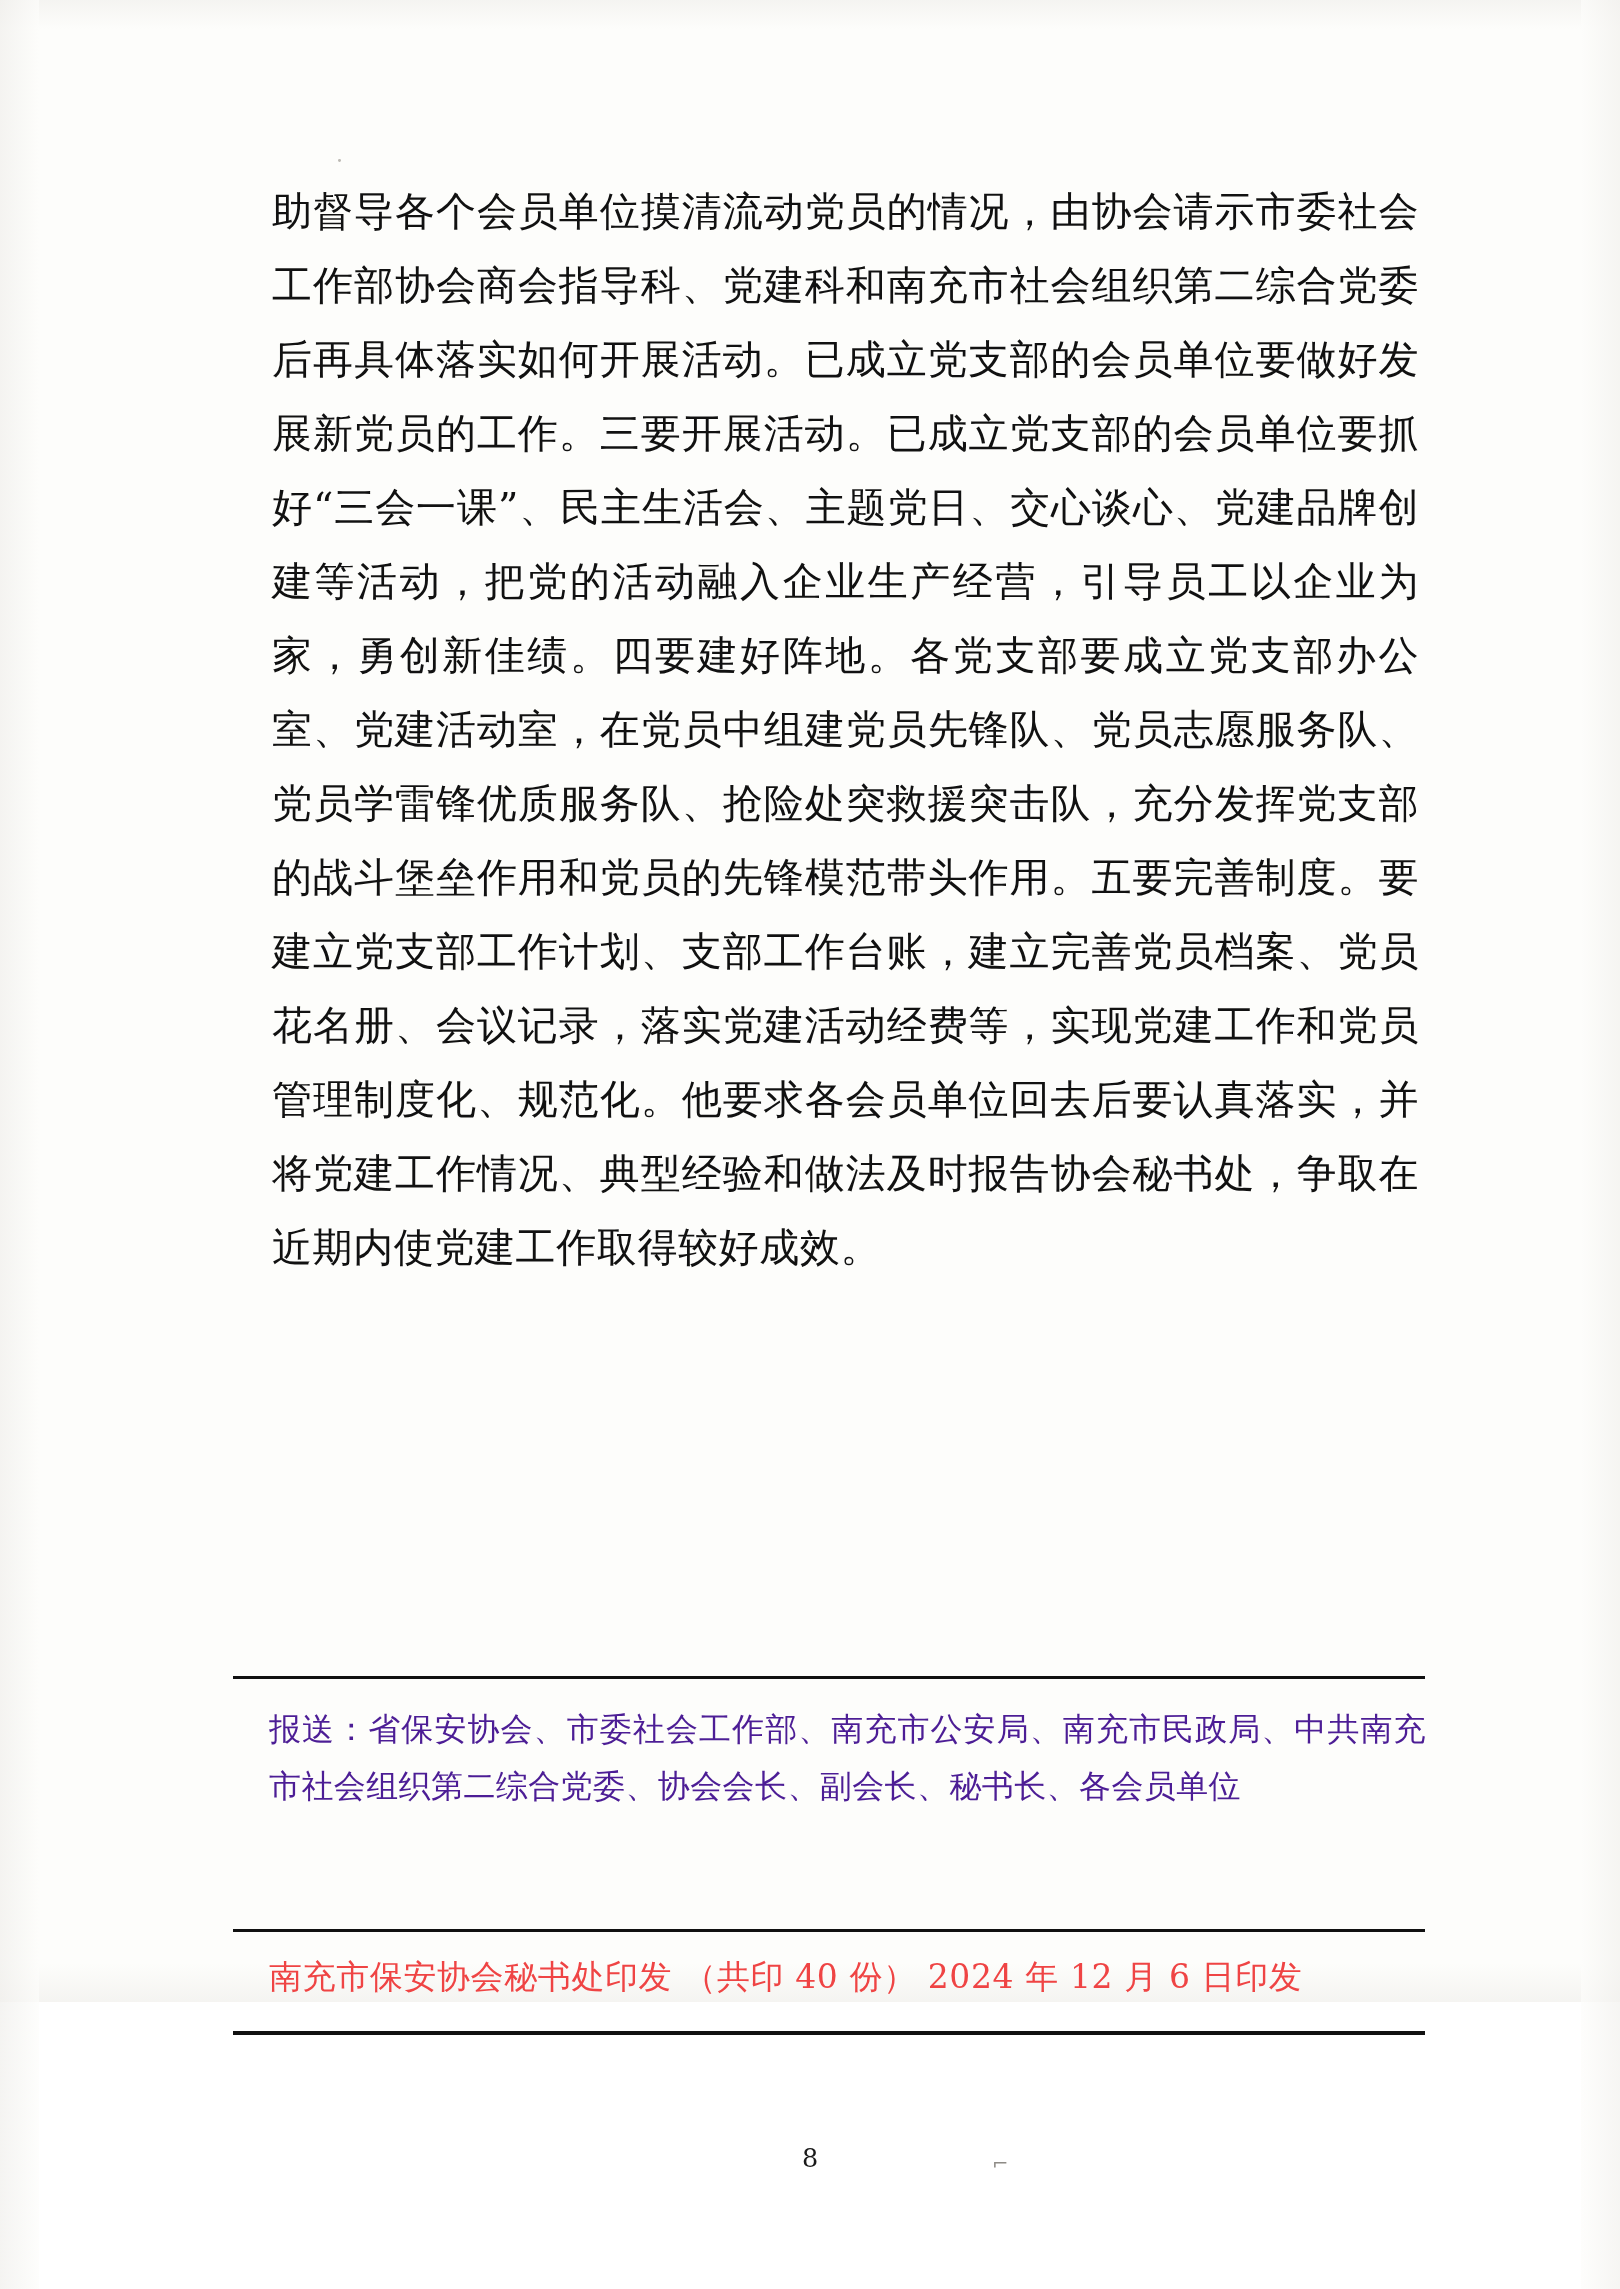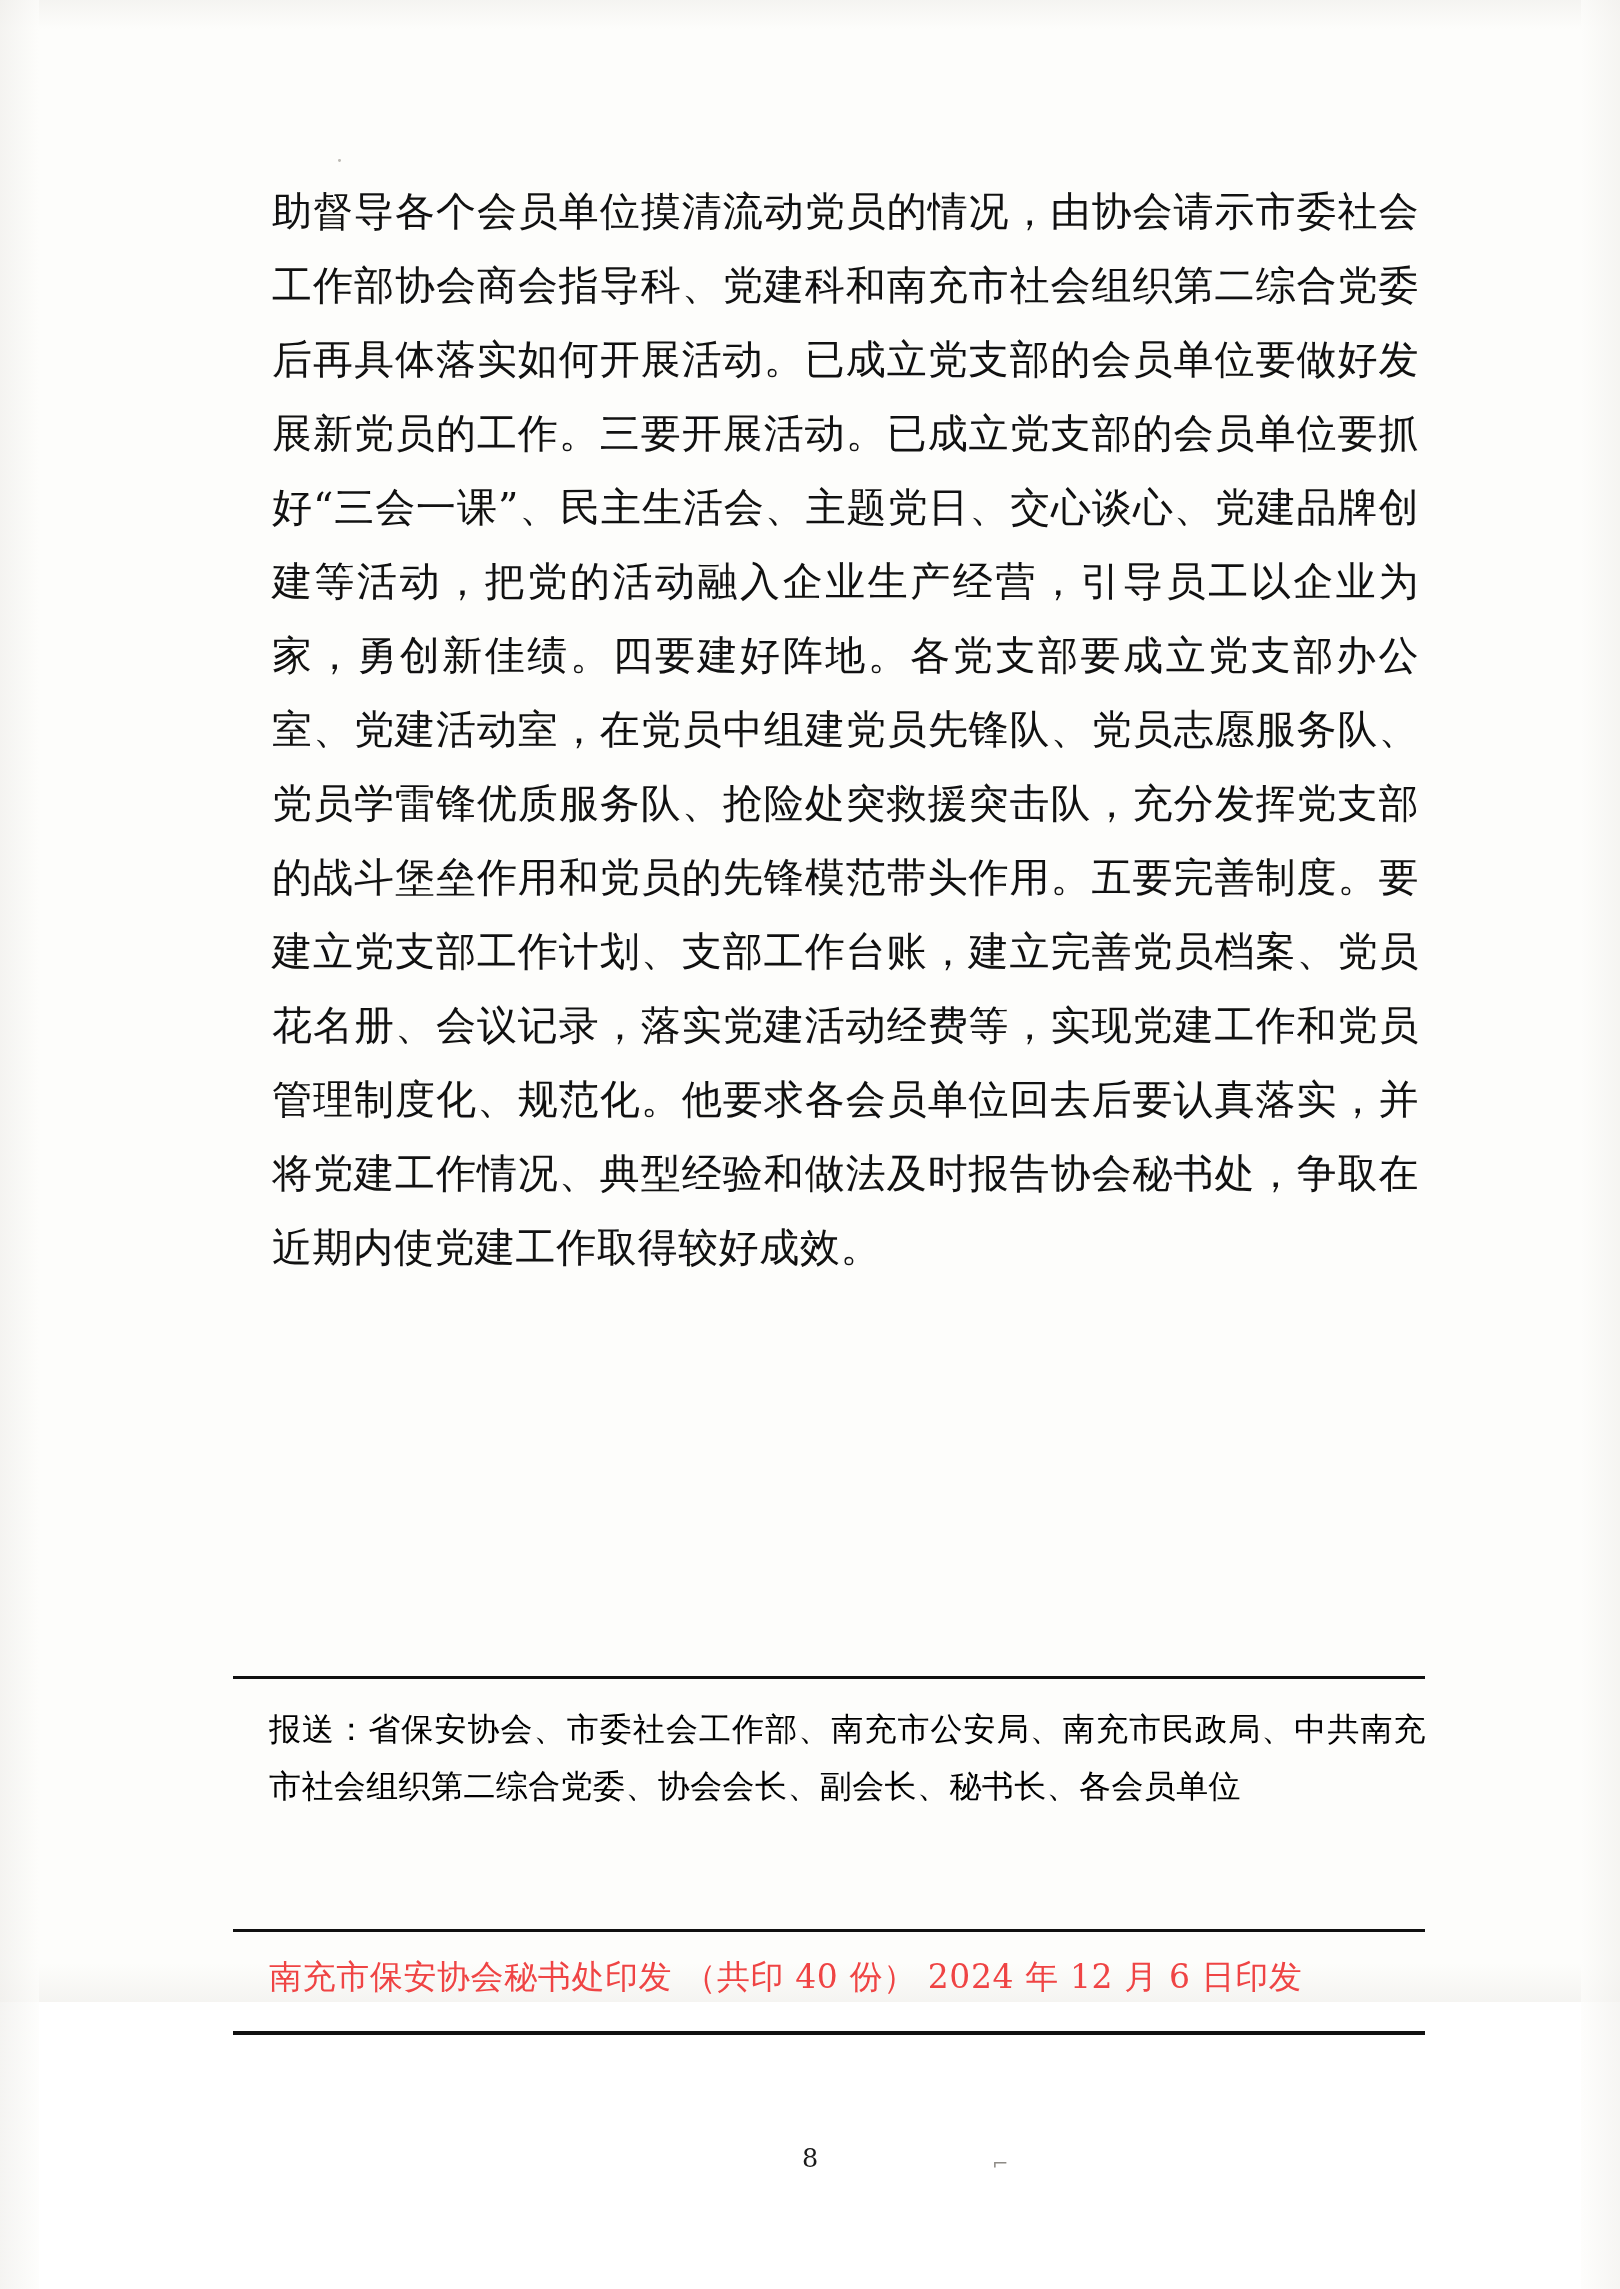--- a/index.html
+++ b/index.html
@@ -94,21 +94,21 @@
 
   .dist-block {
     position: absolute;
     left: 269px;
     top: 1701px;
     width: 1157px;
   }
   .dist-text {
     font-size: 32px;
     line-height: 57px;
-    color: #000000;
+    color: #4c1d95;
     text-align: justify;
     letter-spacing: 0.4px;
     font-family: "DejaVu Serif", "Liberation Serif", serif;
   }
 
   .print-line {
     position: absolute;
     left: 269px;
     top: 1950px;
     width: 1157px;

